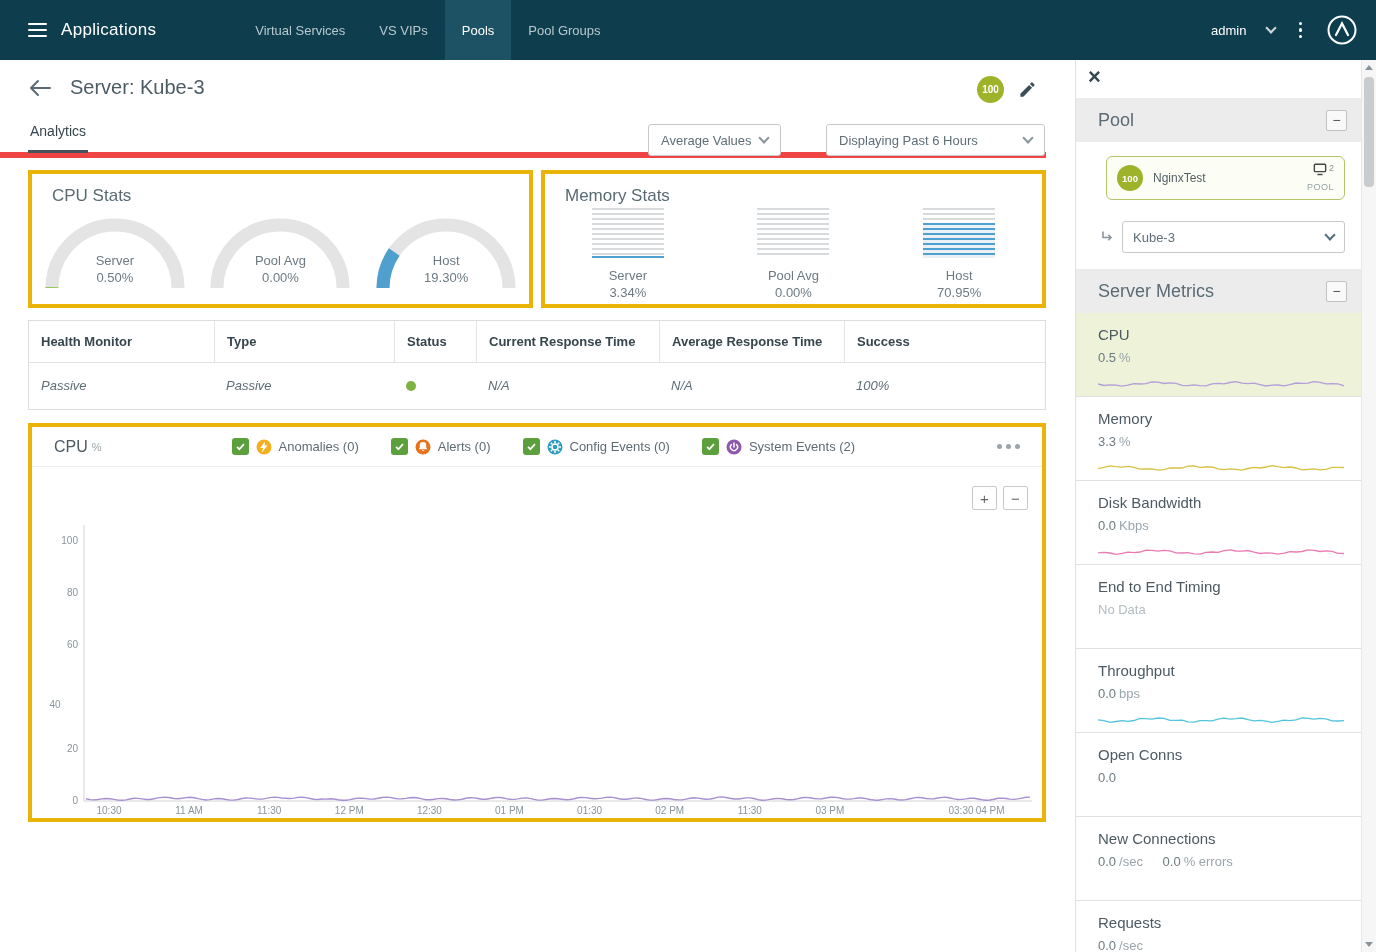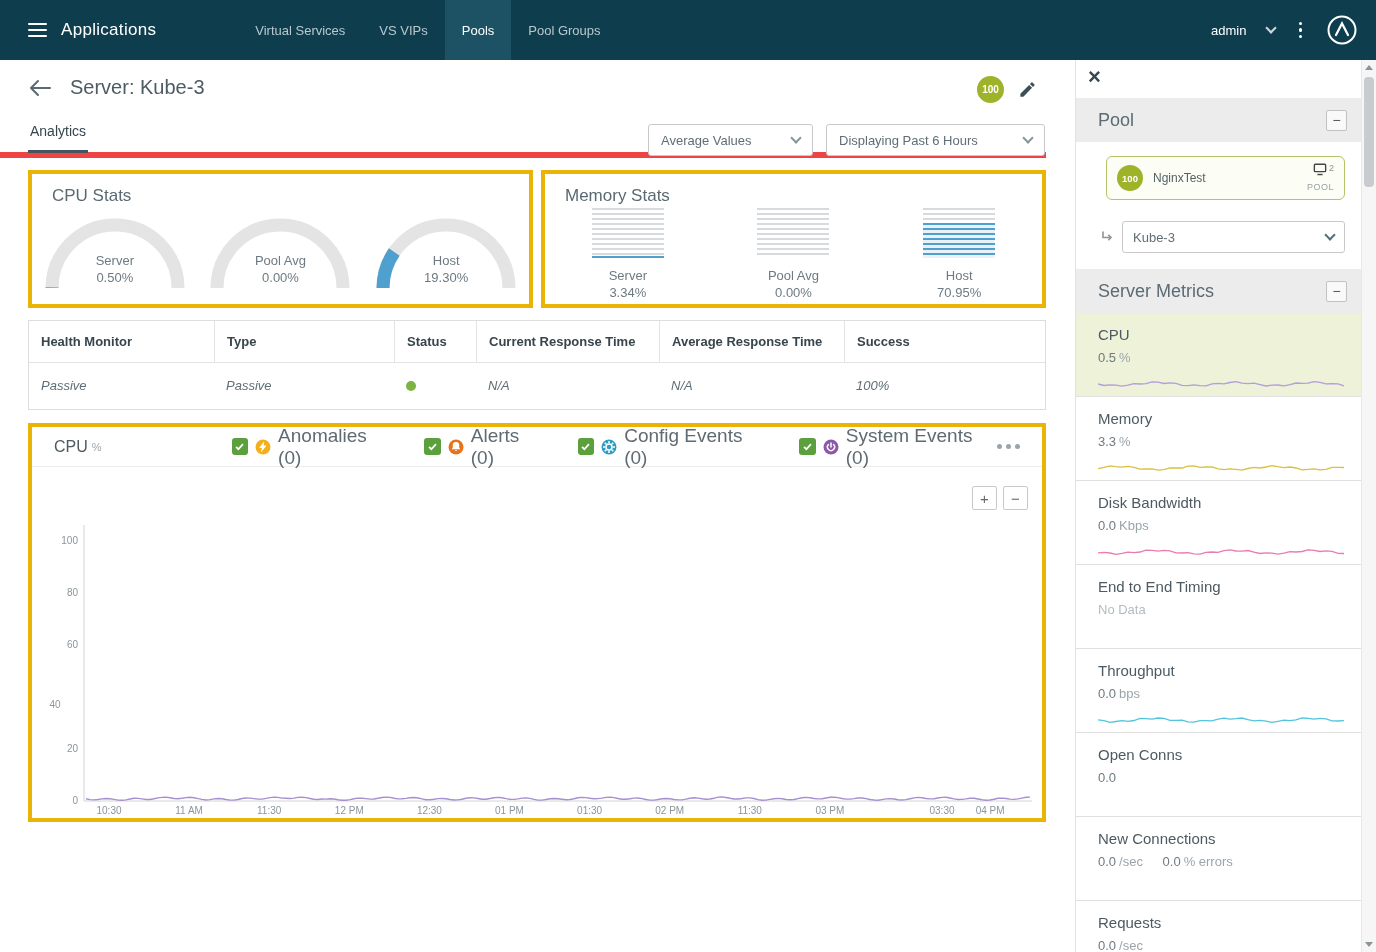--- a/index.html
+++ b/index.html
@@ -35,21 +35,21 @@
               font-size:10px; font-weight:bold; display:flex; align-items:center; justify-content:center; cursor:pointer; }
   .pencil { cursor:pointer; display:flex; }
 
   .tabs-row { position:absolute; top:118px; left:0; width:1046px; height:40px; border-bottom:6px solid #ef4444; }
   .tab { position:absolute; left:28px; bottom:-1px; padding:0 2px 11px 2px; font-size:14px;
          color:#37454d; border-bottom:3px solid #47545d; cursor:pointer; }
 
   .select { position:absolute; height:32px; border:1px solid #c9c9c9; border-radius:3px; background:#fff;
             display:flex; align-items:center; padding:0 12px; font-size:13px; color:#5f6e76; cursor:pointer; }
   .select .chev { margin-left:auto; }
-  .sel-values { left:648px; top:124px; width:165px;gap:8px; }
+  .sel-values { left:648px; top:124px; width:133px;gap:8px; }
   .sel-range  { left:826px; top:124px; width:219px; }
 
   
   .card { position:absolute; background:#fff; border:4px solid #eab308; }
   .cpu-card { left:28px; top:170px; width:505px; height:138px; }
   .mem-card { left:541px; top:170px; width:505px; height:138px; }
   .card-title { position:absolute; top:12px; left:20px; font-size:17px; color:#5a6a72; }
   .stats-row { position:absolute; top:34px; left:0; right:0; display:flex; justify-content:space-around; }
   .gauge { position:relative; width:150px; height:92px; }
   .gauge svg { width:150px; height:85px; display:block; }
@@ -79,21 +79,21 @@
   .chart-card { left:28px; top:423px; width:1018px; height:399px; }
   .chart-header { height:40px; display:flex; align-items:center; padding:0 22px; border-bottom:1px solid #ececec; }
   .chart-title { font-size:16px; color:#4e5a62; }
   .chart-unit { font-size:11px; color:#9aa5ab; margin-left:4px; }
   .toggles { display:flex; gap:32px; margin-left:130px; }
   .toggle { display:flex; align-items:center; gap:6px; cursor:pointer; }
   .checkbox { width:17px; height:17px; border-radius:3px; background:#5ba03c; display:flex;
               align-items:center; justify-content:center; }
   .checkbox svg { width:11px; height:11px; }
   .ticon svg { width:18px; height:18px; display:block; }
-  .tlabel { font-size:19px; color:#5f6b73; }
+  .tlabel { font-size:13px; color:#5f6b73; }
   .hdots { margin-left:auto; display:flex; gap:4px; cursor:pointer; }
   .hdots i { width:5px; height:5px; border-radius:50%; background:#9aa5ab; }
 
   .chart-body { position:relative; height:358px; }
   .chart-svg { position:absolute; left:0; top:0; }
   .ytick { position:absolute; left:0; width:46px; text-align:right; font-size:10px; color:#8a959b; }
   .xtick { position:absolute; top:338px; transform:translateX(-50%); font-size:10px; color:#8a959b; white-space:nowrap; }
   .zoom { position:absolute; top:19px; right:14px; display:flex; gap:6px; }
   .zoom button { width:25px; height:24px; background:#fff; border:1px solid #c9c9c9; border-radius:2px;
                  color:#666; font-size:15px; line-height:1; cursor:pointer; }
@@ -356,21 +356,21 @@
                 <path fill="none" stroke="#fff" stroke-width="4" d="M4.5 13l5 5 10-11"></path>
               </svg>
             </span>
           <span class="ticon">
               <svg viewBox="0 0 24 24">
                 <circle cx="12" cy="12" r="10" fill="#8e57ab"></circle>
                 <path d="M12 6.5v5.5" stroke="#fff" stroke-width="2" fill="none" stroke-linecap="round"></path>
                 <path d="M8.6 8.8a4.7 4.7 0 1 0 6.8 0" stroke="#fff" stroke-width="2" fill="none" stroke-linecap="round"></path>
               </svg>
             </span>
-          <span class="tlabel">System Events (0)</span>
+          <span class="tlabel">System Events (2)</span>
         </div>
       </div>
       <div class="hdots">
           <i></i>
           <i></i>
           <i></i>
         </div>
     </div>
     <div class="chart-body">
       <svg class="chart-svg" id="chart-svg" width="1016" height="358">
@@ -390,21 +390,21 @@
           <span class="xtick" style="left: 77px;">10:30</span>
           <span class="xtick" style="left: 157.1px;">11 AM</span>
           <span class="xtick" style="left: 237.2px;">11:30</span>
           <span class="xtick" style="left: 317.3px;">12 PM</span>
           <span class="xtick" style="left: 397.4px;">12:30</span>
           <span class="xtick" style="left: 477.5px;">01 PM</span>
           <span class="xtick" style="left: 557.6px;">01:30</span>
           <span class="xtick" style="left: 637.7px;">02 PM</span>
           <span class="xtick" style="left: 717.8px;">11:30</span>
           <span class="xtick" style="left: 797.9px;">03 PM</span>
-          <span class="xtick" style="left: 910px;">03:30</span>
+          <span class="xtick" style="left: 929px;">03:30</span>
           <span class="xtick" style="left: 958.1px;">04 PM</span>
         </div>
       <div class="zoom">
         <button>+</button>
         <button>−</button>
       </div>
     </div>
   </div>
 
   <aside class="sidebar">

